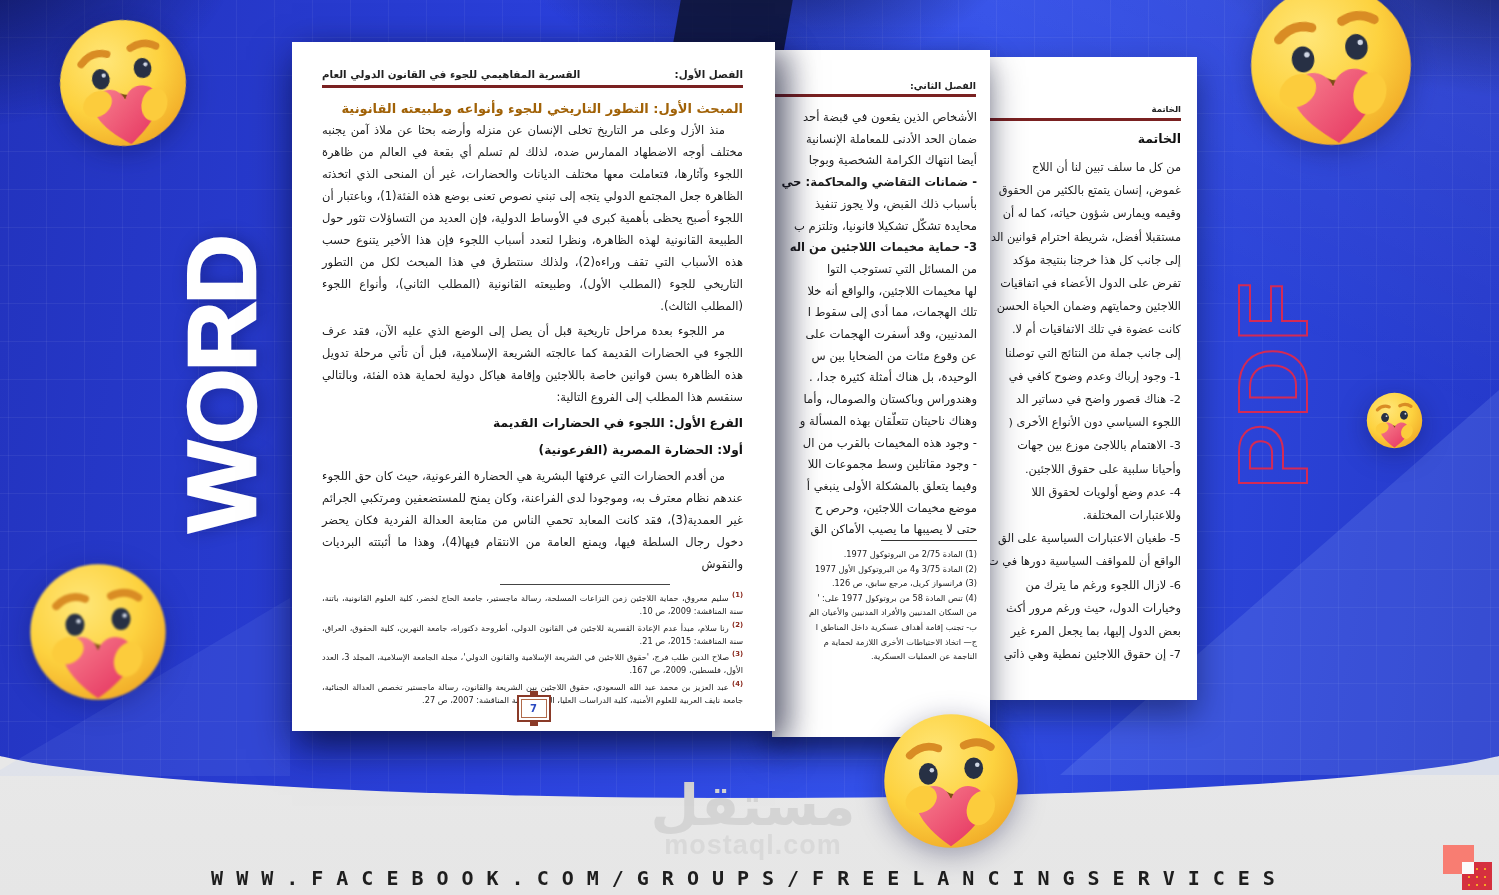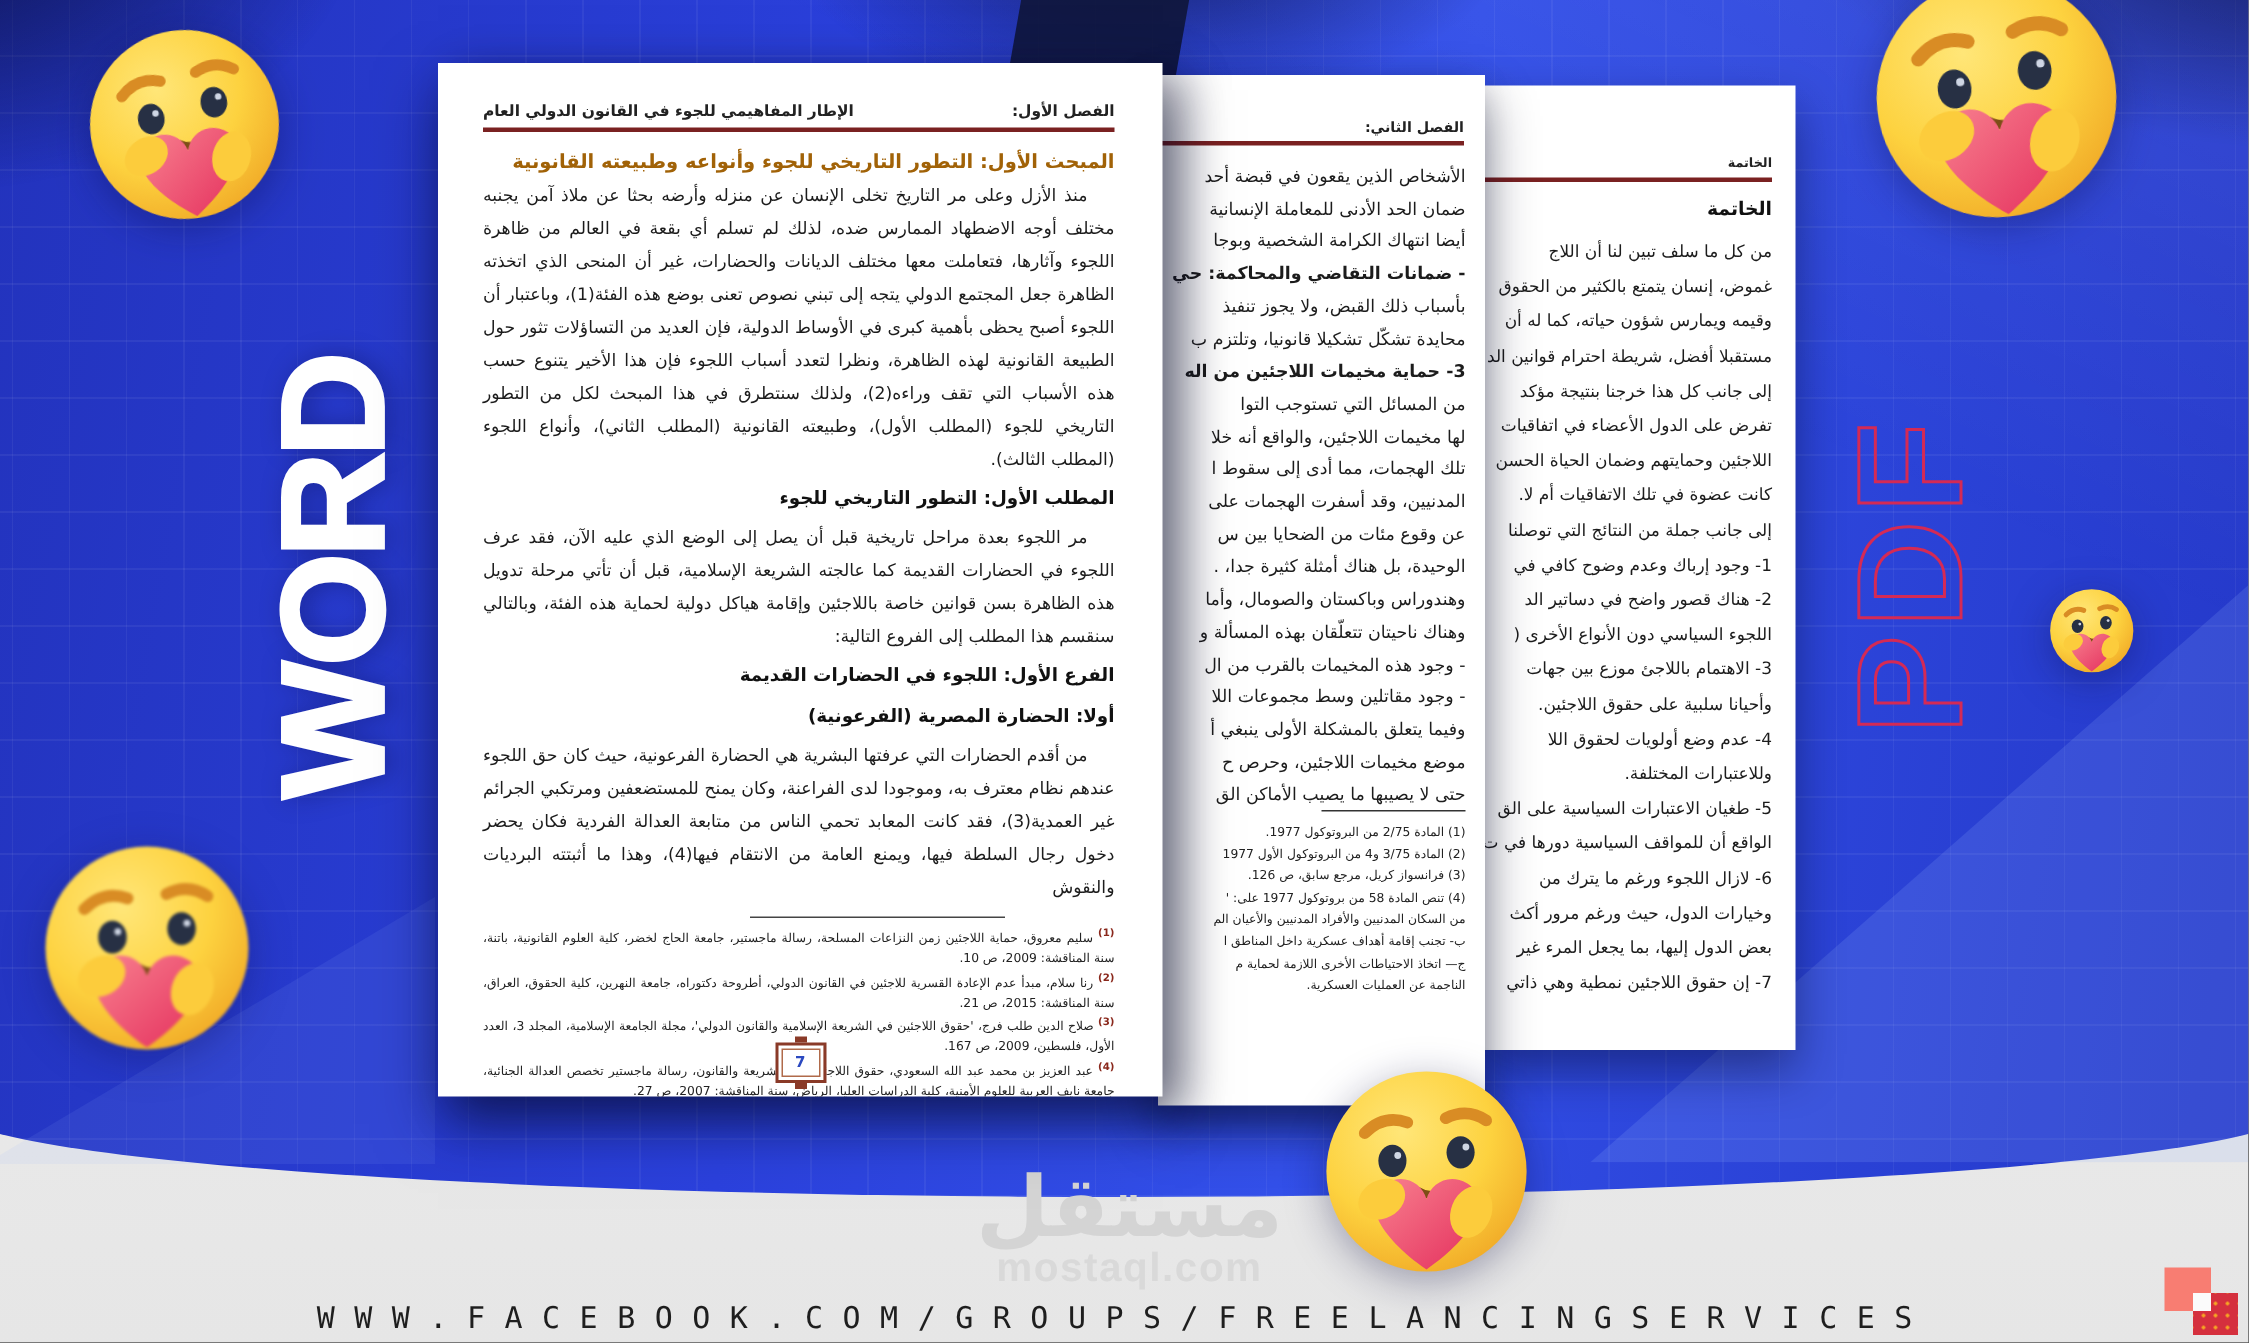--- a/index.html
+++ b/index.html
@@ -89,21 +89,21 @@
   .emoji-ml{left:26px;top:560px;width:144px;height:144px;filter:blur(1px) drop-shadow(0 6px 14px rgba(10,10,60,.3));}
   .emoji-bc{left:880px;top:710px;width:142px;height:142px;}
   .emoji-sm{left:1365px;top:391px;width:59px;height:59px;}
 
   
   .watermark{position:absolute;left:618px;top:779px;width:270px;text-align:center;z-index:6;color:#d4d4d4;}
   .wm-ar{font-size:56px;font-weight:bold;line-height:54px;}
   .wm-en{font-size:27px;font-weight:600;line-height:24px;color:#d9d9d9;letter-spacing:1px;
          font-family:"Liberation Sans",sans-serif;}
   .footer-url{position:absolute;left:0;right:0;bottom:5px;text-align:center;z-index:8;
-    font-family:"DejaVu Sans Mono","Liberation Mono",monospace;font-weight:normal;font-size:20px;
+    font-family:"DejaVu Sans Mono","Liberation Mono",monospace;font-weight:bold;font-size:20px;
     letter-spacing:13px;color:#1e1e1e;white-space:nowrap;margin-top:48px;}
   .sq{position:absolute;z-index:9;}
   .sq1{left:1443px;top:845px;width:31px;height:29px;background:#f87d72;}
   .sq2{left:1462px;top:862px;width:30px;height:28px;background:#d5303e;
        background-image:radial-gradient(circle,#f6a623 1px,transparent 1.4px);background-size:8px 8px;
        background-position:3px 3px;}
   .sq3{left:1462px;top:862px;width:12px;height:12px;background:#fbfbfb;}
 </style>
 </head>
 <body>
@@ -186,26 +186,25 @@
         <div class="ln">من السكان المدنيين والأفراد المدنيين والأعيان الم</div>
         <div class="ln">ب- تجنب إقامة أهداف عسكرية داخل المناطق ا</div>
         <div class="ln">ج— اتخاذ الاحتياطات الأخرى اللازمة لحماية م</div>
         <div class="ln">الناجمة عن العمليات العسكرية.</div>
       </div>
   </div>
 
   <div class="page page-main">
     <div class="mp-header">
       <span>الفصل الأول:</span>
-      <span>الإطار المفاهيمي للجوء في القانون الدولي العام</span>
+      <span>القسرية المفاهيمي للجوء في القانون الدولي العام</span>
     </div>
     <div class="mp-rule"></div>
     <div class="mp-h1">المبحث الأول: التطور التاريخي للجوء وأنواعه وطبيعته القانونية</div>
     <div class="mp-p">منذ الأزل وعلى مر التاريخ تخلى الإنسان عن منزله وأرضه بحثا عن ملاذ آمن يجنبه مختلف أوجه الاضطهاد الممارس ضده، لذلك لم تسلم أي بقعة في العالم من ظاهرة اللجوء وآثارها، فتعاملت معها مختلف الديانات والحضارات، غير أن المنحى الذي اتخذته الظاهرة جعل المجتمع الدولي يتجه إلى تبني نصوص تعنى بوضع هذه الفئة(1)، وباعتبار أن اللجوء أصبح يحظى بأهمية كبرى في الأوساط الدولية، فإن العديد من التساؤلات تثور حول الطبيعة القانونية لهذه الظاهرة، ونظرا لتعدد أسباب اللجوء فإن هذا الأخير يتنوع حسب هذه الأسباب التي تقف وراءه(2)، ولذلك سنتطرق في هذا المبحث لكل من التطور التاريخي للجوء (المطلب الأول)، وطبيعته القانونية (المطلب الثاني)، وأنواع اللجوء (المطلب الثالث).</div>
-    <div class="mp-sub">المطلب الأول: التطور التاريخي للجوء</div>
     <div class="mp-p">مر اللجوء بعدة مراحل تاريخية قبل أن يصل إلى الوضع الذي عليه الآن، فقد عرف اللجوء في الحضارات القديمة كما عالجته الشريعة الإسلامية، قبل أن تأتي مرحلة تدويل هذه الظاهرة بسن قوانين خاصة باللاجئين وإقامة هياكل دولية لحماية هذه الفئة، وبالتالي سنقسم هذا المطلب إلى الفروع التالية:</div>
     <div class="mp-sub">الفرع الأول: اللجوء في الحضارات القديمة</div>
     <div class="mp-sub">أولا: الحضارة المصرية (الفرعونية)</div>
     <div class="mp-p">من أقدم الحضارات التي عرفتها البشرية هي الحضارة الفرعونية، حيث كان حق اللجوء عندهم نظام معترف به، وموجودا لدى الفراعنة، وكان يمنح للمستضعفين ومرتكبي الجرائم غير العمدية(3)، فقد كانت المعابد تحمي الناس من متابعة العدالة الفردية فكان يحضر دخول رجال السلطة فيها، ويمنع العامة من الانتقام فيها(4)، وهذا ما أثبتته البرديات والنقوش</div>
     <div class="mp-sep"></div>
     <div>
         <div class="fn">
         <span class="fn-m">(1)</span>
         <span>سليم معروق، حماية اللاجئين زمن النزاعات المسلحة، رسالة ماجستير، جامعة الحاج لخضر، كلية العلوم القانونية، باتنة، سنة المناقشة: 2009، ص 10.</span>
       </div>

